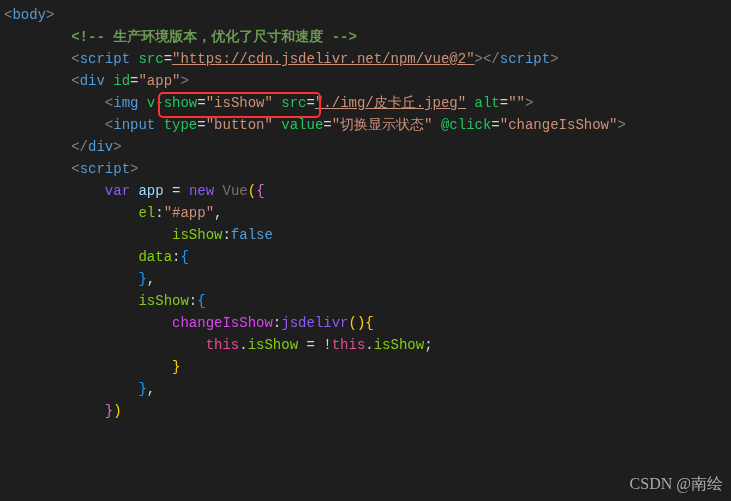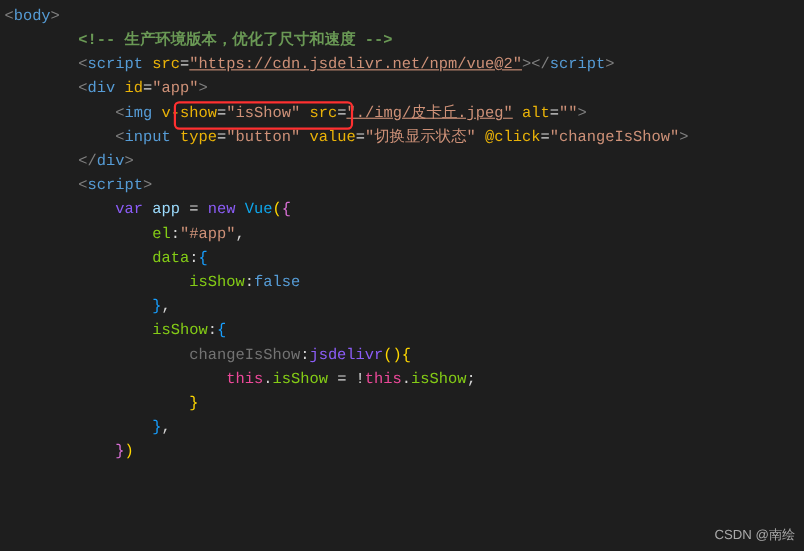--- a/index.html
+++ b/index.html
@@ -20,30 +20,30 @@
 .code-container {
   padding: 4px 0;
 }
 .line {
   white-space: pre;
   line-height: 22px;
   padding-left: 4px;
 }
 .tag-bracket { color: #808080; }
 .tag-name { color: #569cd6; }
-.attr-name { color: #eab308; }
+.attr-name { color: #22c55e; }
 .attr-equals { color: #d4d4d4; }
 .attr-value { color: #ce9178; }
 .attr-value-underline { color: #ce9178; text-decoration: underline; }
 .comment { color: #6a9955; font-weight: bold; }
 .keyword { color: #ec4899; }
 .vue-kw { color: #8b5cf6; }
 .varname { color: #9cdcfe; }
-.funcname { color: #737373; }
-.classname { color: #0ea5e9; }
+.funcname { color: #d946ef; }
+.classname { color: #737373; }
 .paren { color: #ffd700; }
 .colon { color: #d4d4d4; }
 .prop { color: #84cc16; }
 .false-kw { color: #569cd6; }
 .eq-op { color: #d4d4d4; }
 .string { color: #ce9178; }
 .paren-pink { color: #da70d6; }
 .paren-blue { color: #179fff; }
 
 .highlight-box {
@@ -54,22 +54,22 @@
   top: 92px;
   width: 163px;
   height: 26px;
   pointer-events: none;
 }
 .watermark {
   position: absolute;
   right: 8px;
   bottom: 6px;
   color: #aaaaaa;
-  font-size: 12px;
-  font-family: Liberation Sans, sans-serif;
+  font-size: 16px;
+  font-family: Liberation Serif, serif;
   margin-left: 20px;
 }
 </style>
 </head>
 <body>
 
 <div class="code-container">
 
 <div class="line"><span class="tag-bracket">&lt;</span><span class="tag-name">body</span><span class="tag-bracket">&gt;</span></div>
 
@@ -84,23 +84,23 @@
 <div class="line">            <span class="tag-bracket">&lt;</span><span class="tag-name">input</span> <span class="attr-name">type</span><span class="attr-equals">=</span><span class="attr-value">"button"</span> <span class="attr-name">value</span><span class="attr-equals">=</span><span class="attr-value">"切换显示状态"</span> <span class="attr-name">@click</span><span class="attr-equals">=</span><span class="attr-value">"changeIsShow"</span><span class="tag-bracket">&gt;</span></div>
 
 <div class="line">        <span class="tag-bracket">&lt;/</span><span class="tag-name">div</span><span class="tag-bracket">&gt;</span></div>
 
 <div class="line">        <span class="tag-bracket">&lt;</span><span class="tag-name">script</span><span class="tag-bracket">&gt;</span></div>
 
 <div class="line">            <span class="vue-kw">var</span> <span class="varname">app</span><span class="eq-op"> = </span><span class="vue-kw">new</span> <span class="classname">Vue</span><span class="paren">(</span><span class="paren-pink">{</span></div>
 
 <div class="line">                <span class="prop">el</span><span class="colon">:</span><span class="string">"#app"</span><span class="colon">,</span></div>
 
+<div class="line">                    <span class="prop">isShow</span><span class="colon">:</span><span class="false-kw">false</span></div>
+
 <div class="line">                <span class="prop">data</span><span class="colon">:</span><span class="paren-blue">{</span></div>
-
-<div class="line">                    <span class="prop">isShow</span><span class="colon">:</span><span class="false-kw">false</span></div>
 
 <div class="line">                <span class="paren-blue">}</span><span class="colon">,</span></div>
 
 <div class="line">                <span class="prop">isShow</span><span class="colon">:</span><span class="paren-blue">{</span></div>
 
 <div class="line">                    <span class="funcname">changeIsShow</span><span class="colon">:</span><span class="vue-kw">jsdelivr</span><span class="paren">()</span><span class="paren">{</span></div>
 
 <div class="line">                        <span class="keyword">this</span><span class="colon">.</span><span class="prop">isShow</span><span class="eq-op"> = !</span><span class="keyword">this</span><span class="colon">.</span><span class="prop">isShow</span><span class="colon">;</span></div>
 
 <div class="line">                    <span class="paren">}</span></div>

